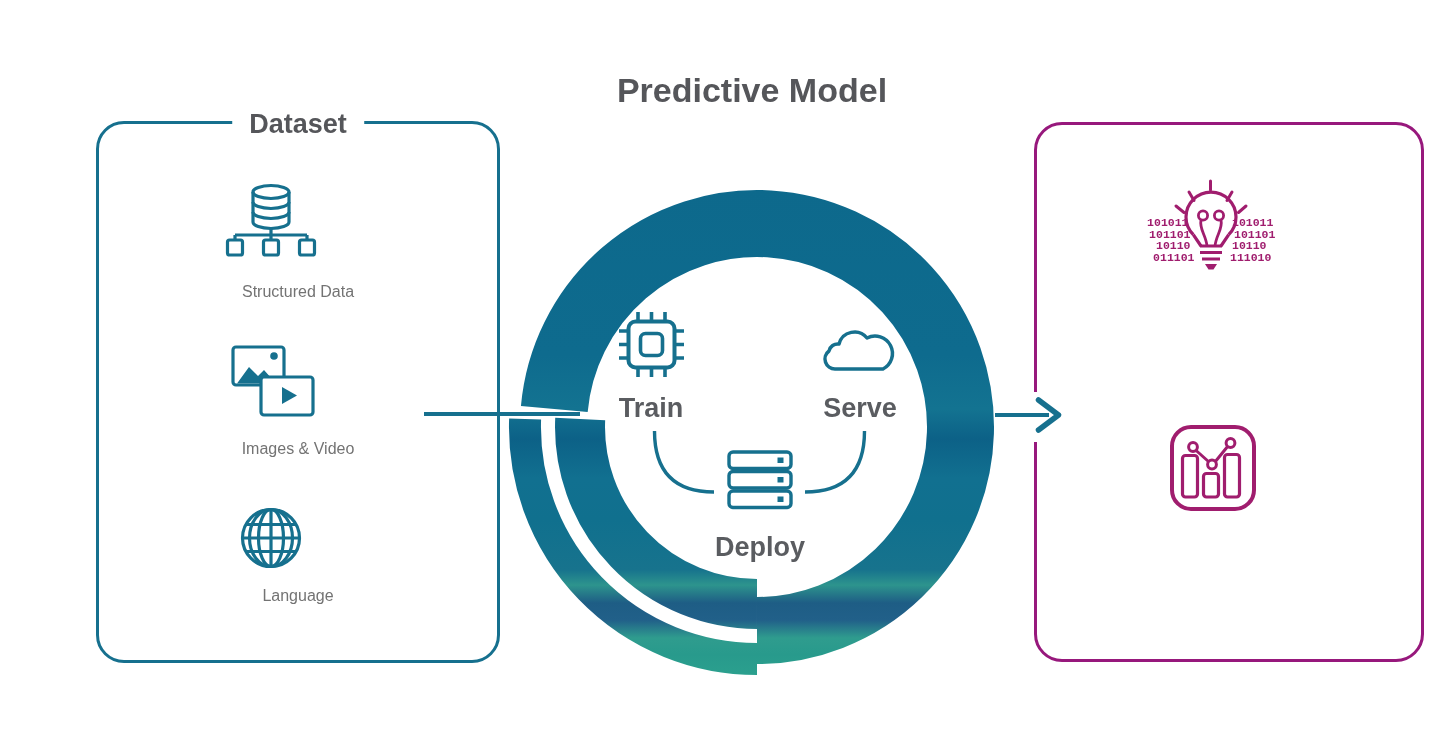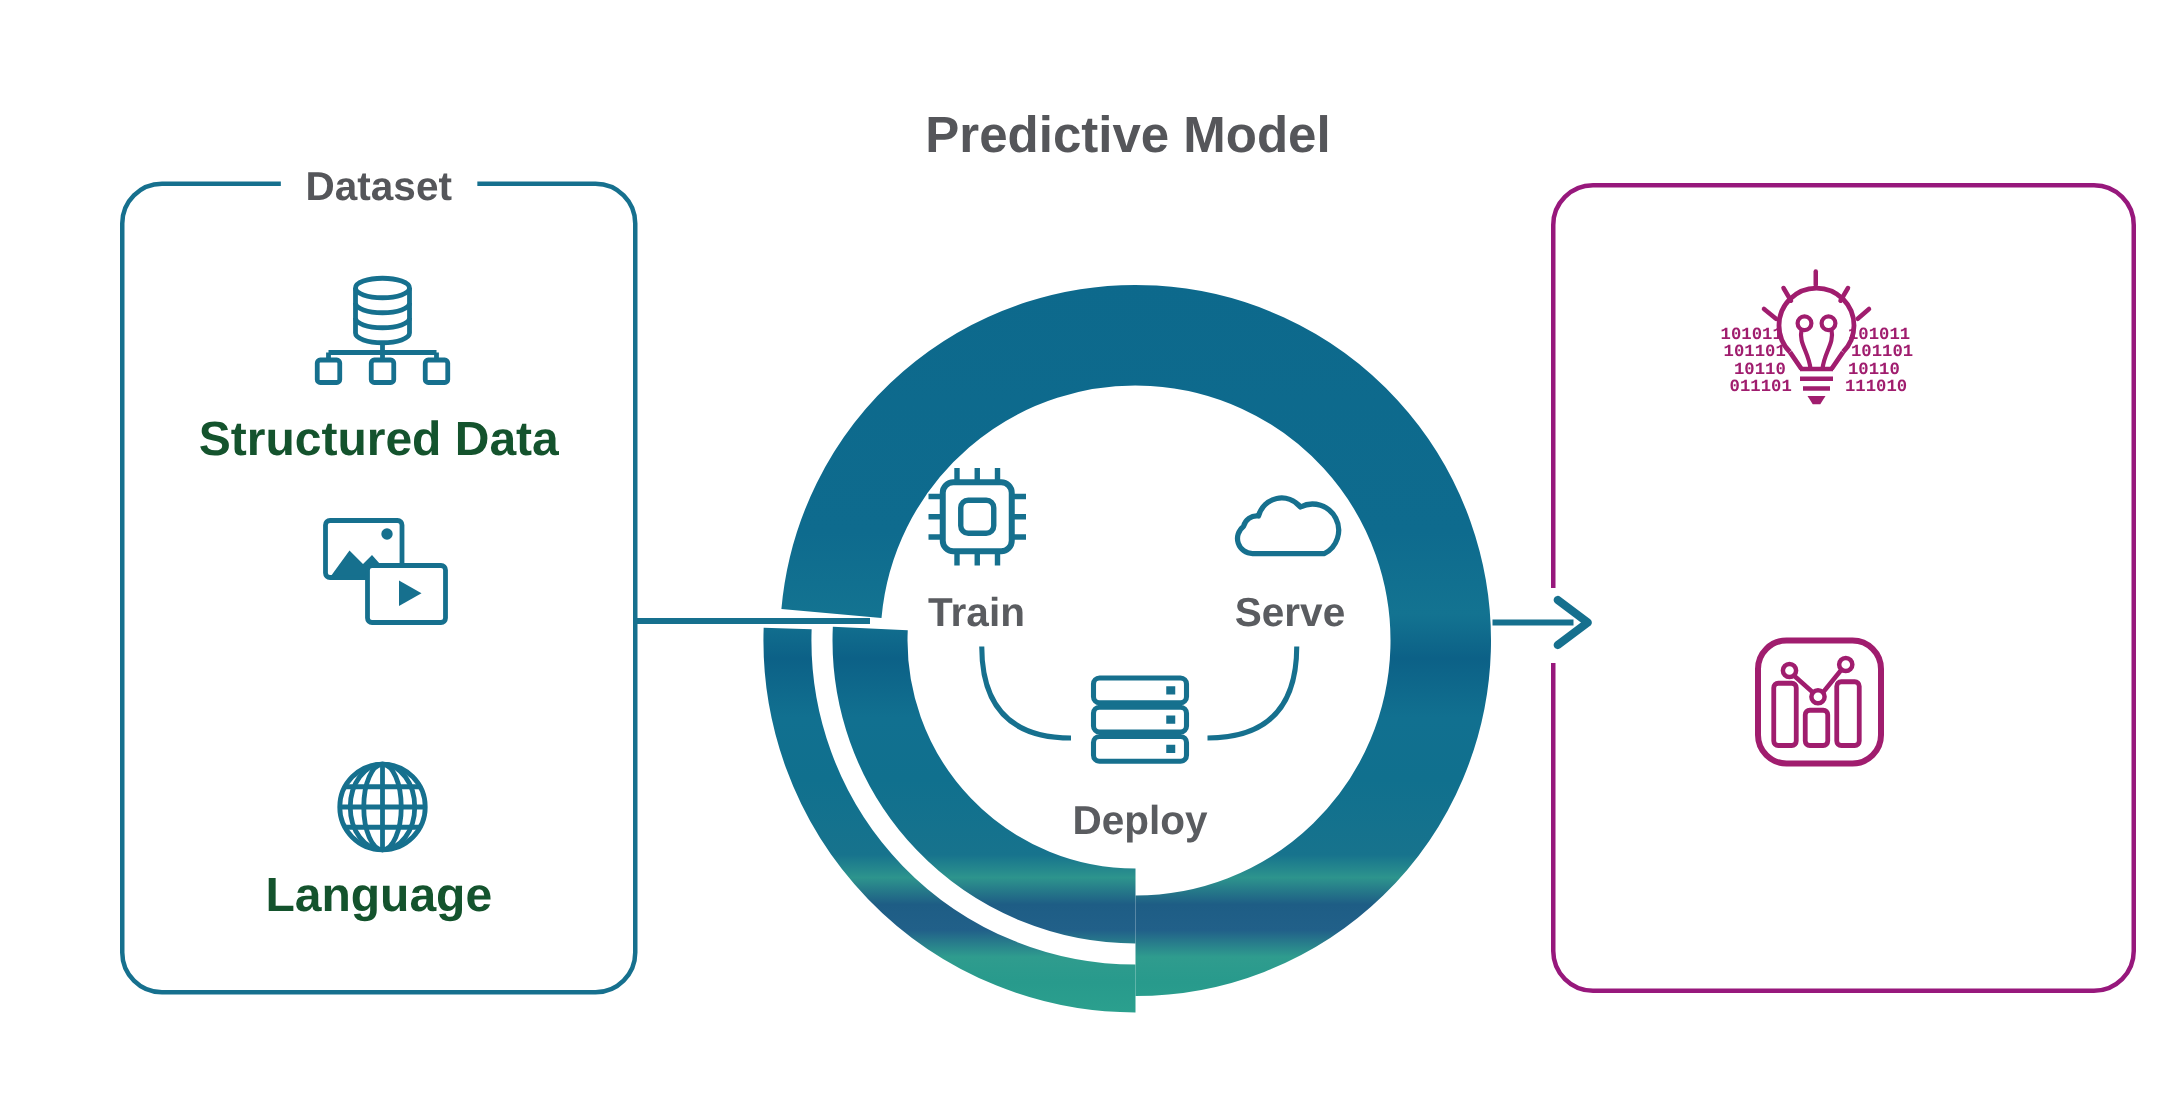--- a/index.html
+++ b/index.html
@@ -1,27 +1,27 @@
 <!DOCTYPE html>
 <html><head>
 <meta charset="utf-8">
 <style>
   html,body{margin:0;padding:0;background:#ffffff;}
   body{width:1440px;height:736px;overflow:hidden;font-family:"Liberation Sans",sans-serif;}
   .stage{position:relative;width:1440px;height:736px;background:#fff;margin-left:12px;}
   .page-title{position:absolute;top:70px;left:540px;width:400px;text-align:center;
     font-size:34px;font-weight:bold;color:#55565a;line-height:40px;}
   .box{position:absolute;border:3.5px solid #16708e;border-radius:28px;box-sizing:border-box;}
-  .box-left{left:68px;top:121px;width:345px;height:542px;}
+  .box-left{left:84px;top:121px;width:404px;height:542px;}
   .box-right{left:1022px;top:122px;width:390px;height:540px;border-color:#97187c;}
   .legend{position:absolute;top:-19px;left:50%;transform:translateX(-50%);
     background:#fff;padding:0 17px;font-size:27px;font-weight:bold;color:#55565a;
     line-height:38px;white-space:nowrap;}
-  .item-label{position:absolute;left:0;right:0;text-align:center;font-weight:bold;
-    font-size:32px;color:#14532d;line-height:30px;}
+  .item-label{position:absolute;left:0;right:0;text-align:center;font-weight:normal;
+    font-size:16px;color:#737373;line-height:30px;}
   .two-line{white-space:pre-line;line-height:32px;}
   .abs{position:absolute;}
   svg{display:block;}
 </style>
 </head>
 <body>
 
 <div class="stage">
 
   <div class="page-title">Predictive Model</div>
@@ -46,20 +46,21 @@
 
     <svg class="abs" style="left:128px;top:217px" width="92" height="80" viewBox="196 338 92 80">
       <g stroke="#16708e" stroke-width="3.2">
         <rect x="202" y="344" width="51" height="38" rx="3" fill="none"></rect>
         <circle cx="243" cy="353" r="3.8" fill="#16708e" stroke="none"></circle>
         <path d="M 206 380.5 L 218 364 L 227 373 L 233 367 L 245 380.5 Z" fill="#16708e" stroke="none"></path>
         <rect x="230" y="374" width="52" height="38" rx="3" fill="#ffffff"></rect>
         <path d="M 251 384 L 266 392.5 L 251 401 Z" fill="#16708e" stroke="none"></path>
       </g>
     </svg>
+    <div class="item-label" style="top:310px">Images &amp; Video</div>
 
     <svg class="abs" style="left:138px;top:380px" width="68" height="68" viewBox="206 501 68 68">
       <g fill="none" stroke="#16708e" stroke-width="3.2">
         <circle cx="240" cy="535" r="28.5"></circle>
         <path d="M 240 506.5 V 563.5"></path>
         <path d="M 211.5 535 H 268.5"></path>
         <path d="M 214.9 521.5 H 265.1 M 214.9 548.5 H 265.1"></path>
         <ellipse cx="240" cy="535" rx="12.5" ry="28.5"></ellipse>
         <ellipse cx="240" cy="535" rx="21.5" ry="28.5"></ellipse>
       </g>

